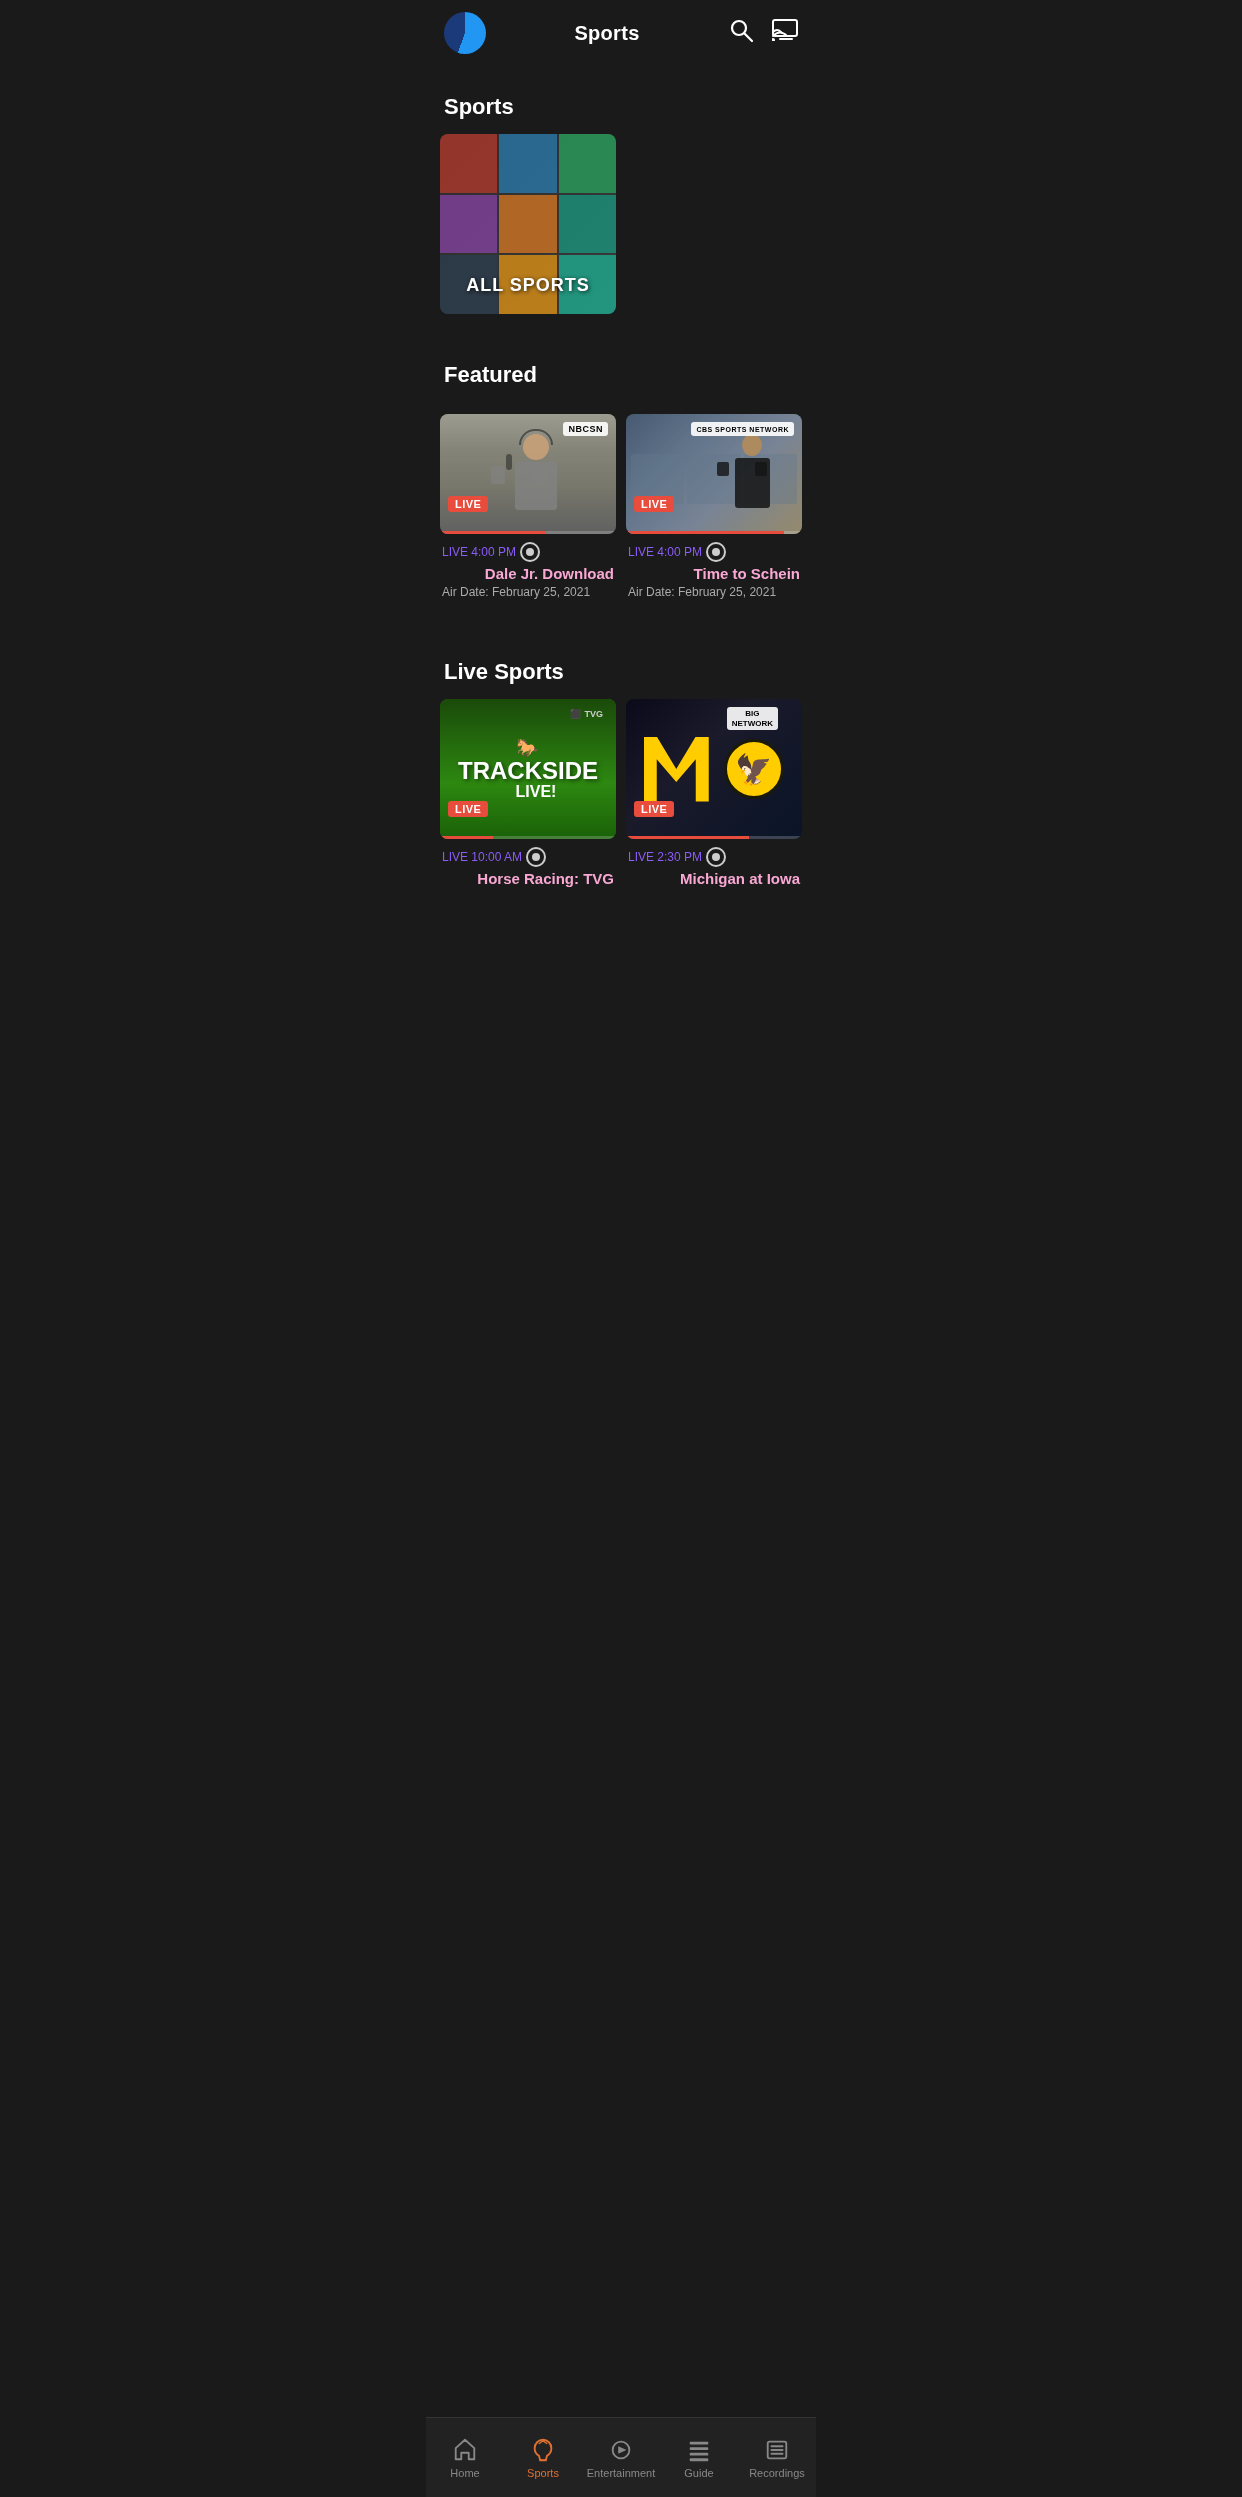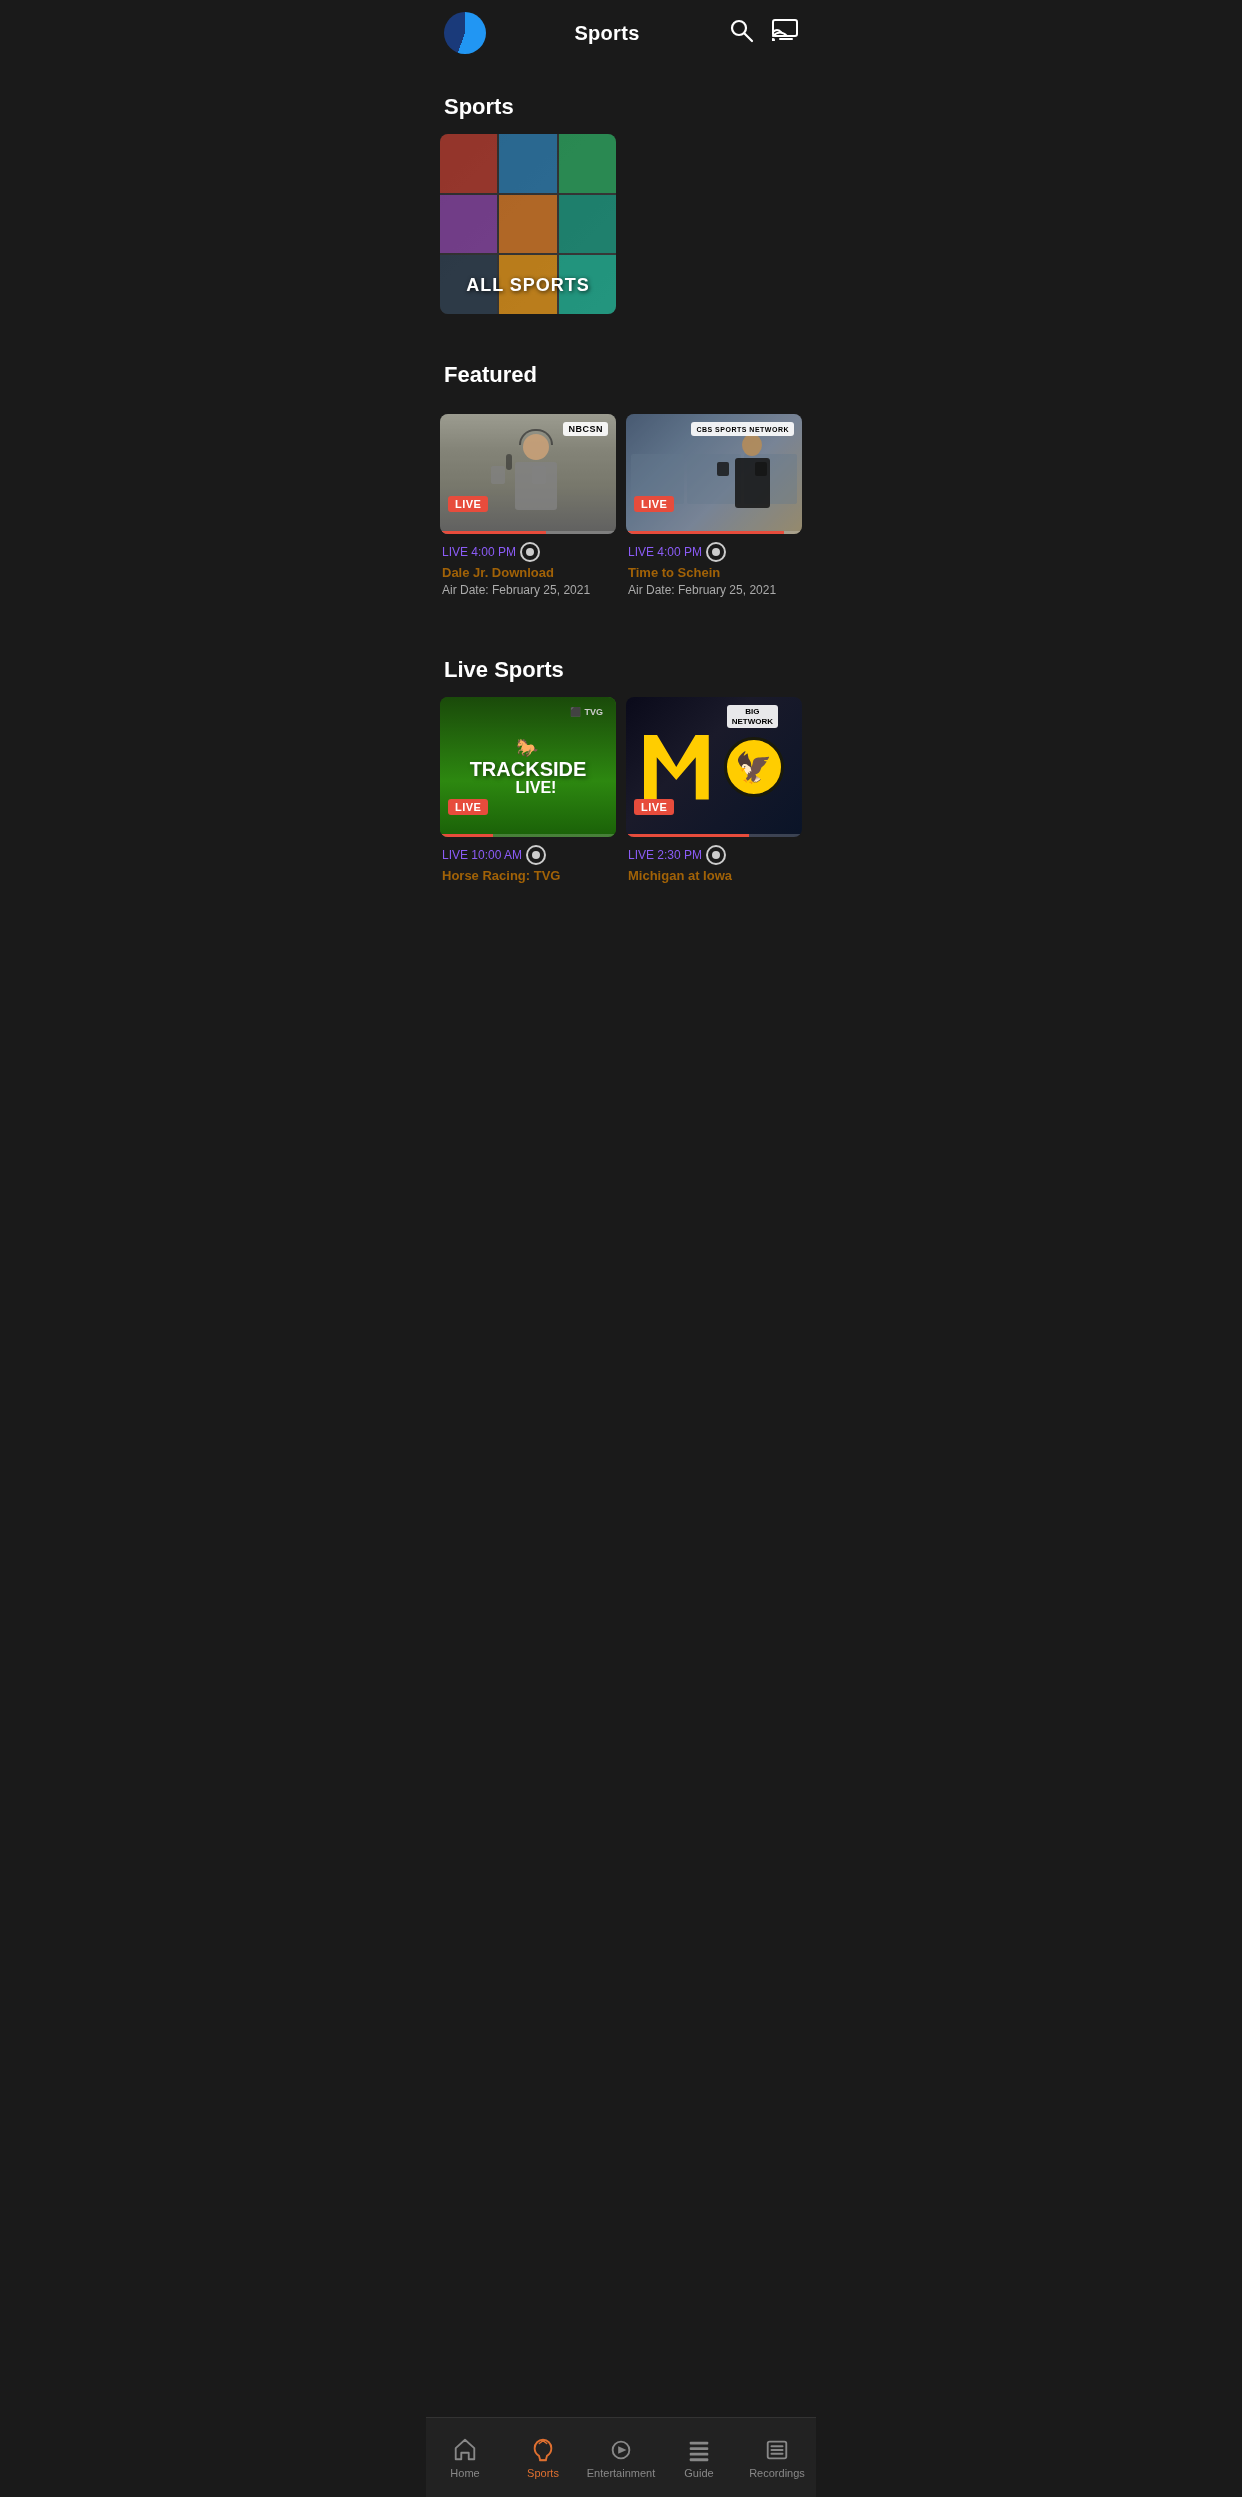--- a/index.html
+++ b/index.html
@@ -309,24 +309,25 @@
     }
 
     .record-dot {
       width: 8px;
       height: 8px;
       background: #cccccc;
       border-radius: 50%;
     }
 
     .card-title {
-      font-size: 13px;
+      font-size: 15px;
       font-weight: 800;
-      color: #a16207;
+      color: #f9a8d4;
       margin-bottom: 3px;
+      text-align: right;
     }
 
     .card-date {
       font-size: 12px;
       color: #aaaaaa;
     }
 
     
     .live-sports-row {
       display: flex;
@@ -459,21 +460,21 @@
       position: absolute;
       top: 0; left: 0; right: 0; bottom: 0;
       display: flex;
       flex-direction: column;
       align-items: center;
       justify-content: center;
       background: linear-gradient(180deg, #1a4a0a 0%, #2d8810 60%, #1a6008 100%);
     }
 
     .trackside-title {
-      font-size: 20px;
+      font-size: 24px;
       font-weight: 900;
       color: #ffffff;
       text-align: center;
       line-height: 1;
       text-shadow: 2px 2px 4px rgba(0,0,0,0.5);
     }
 
     .trackside-live-text {
       font-size: 16px;
       font-weight: 900;

